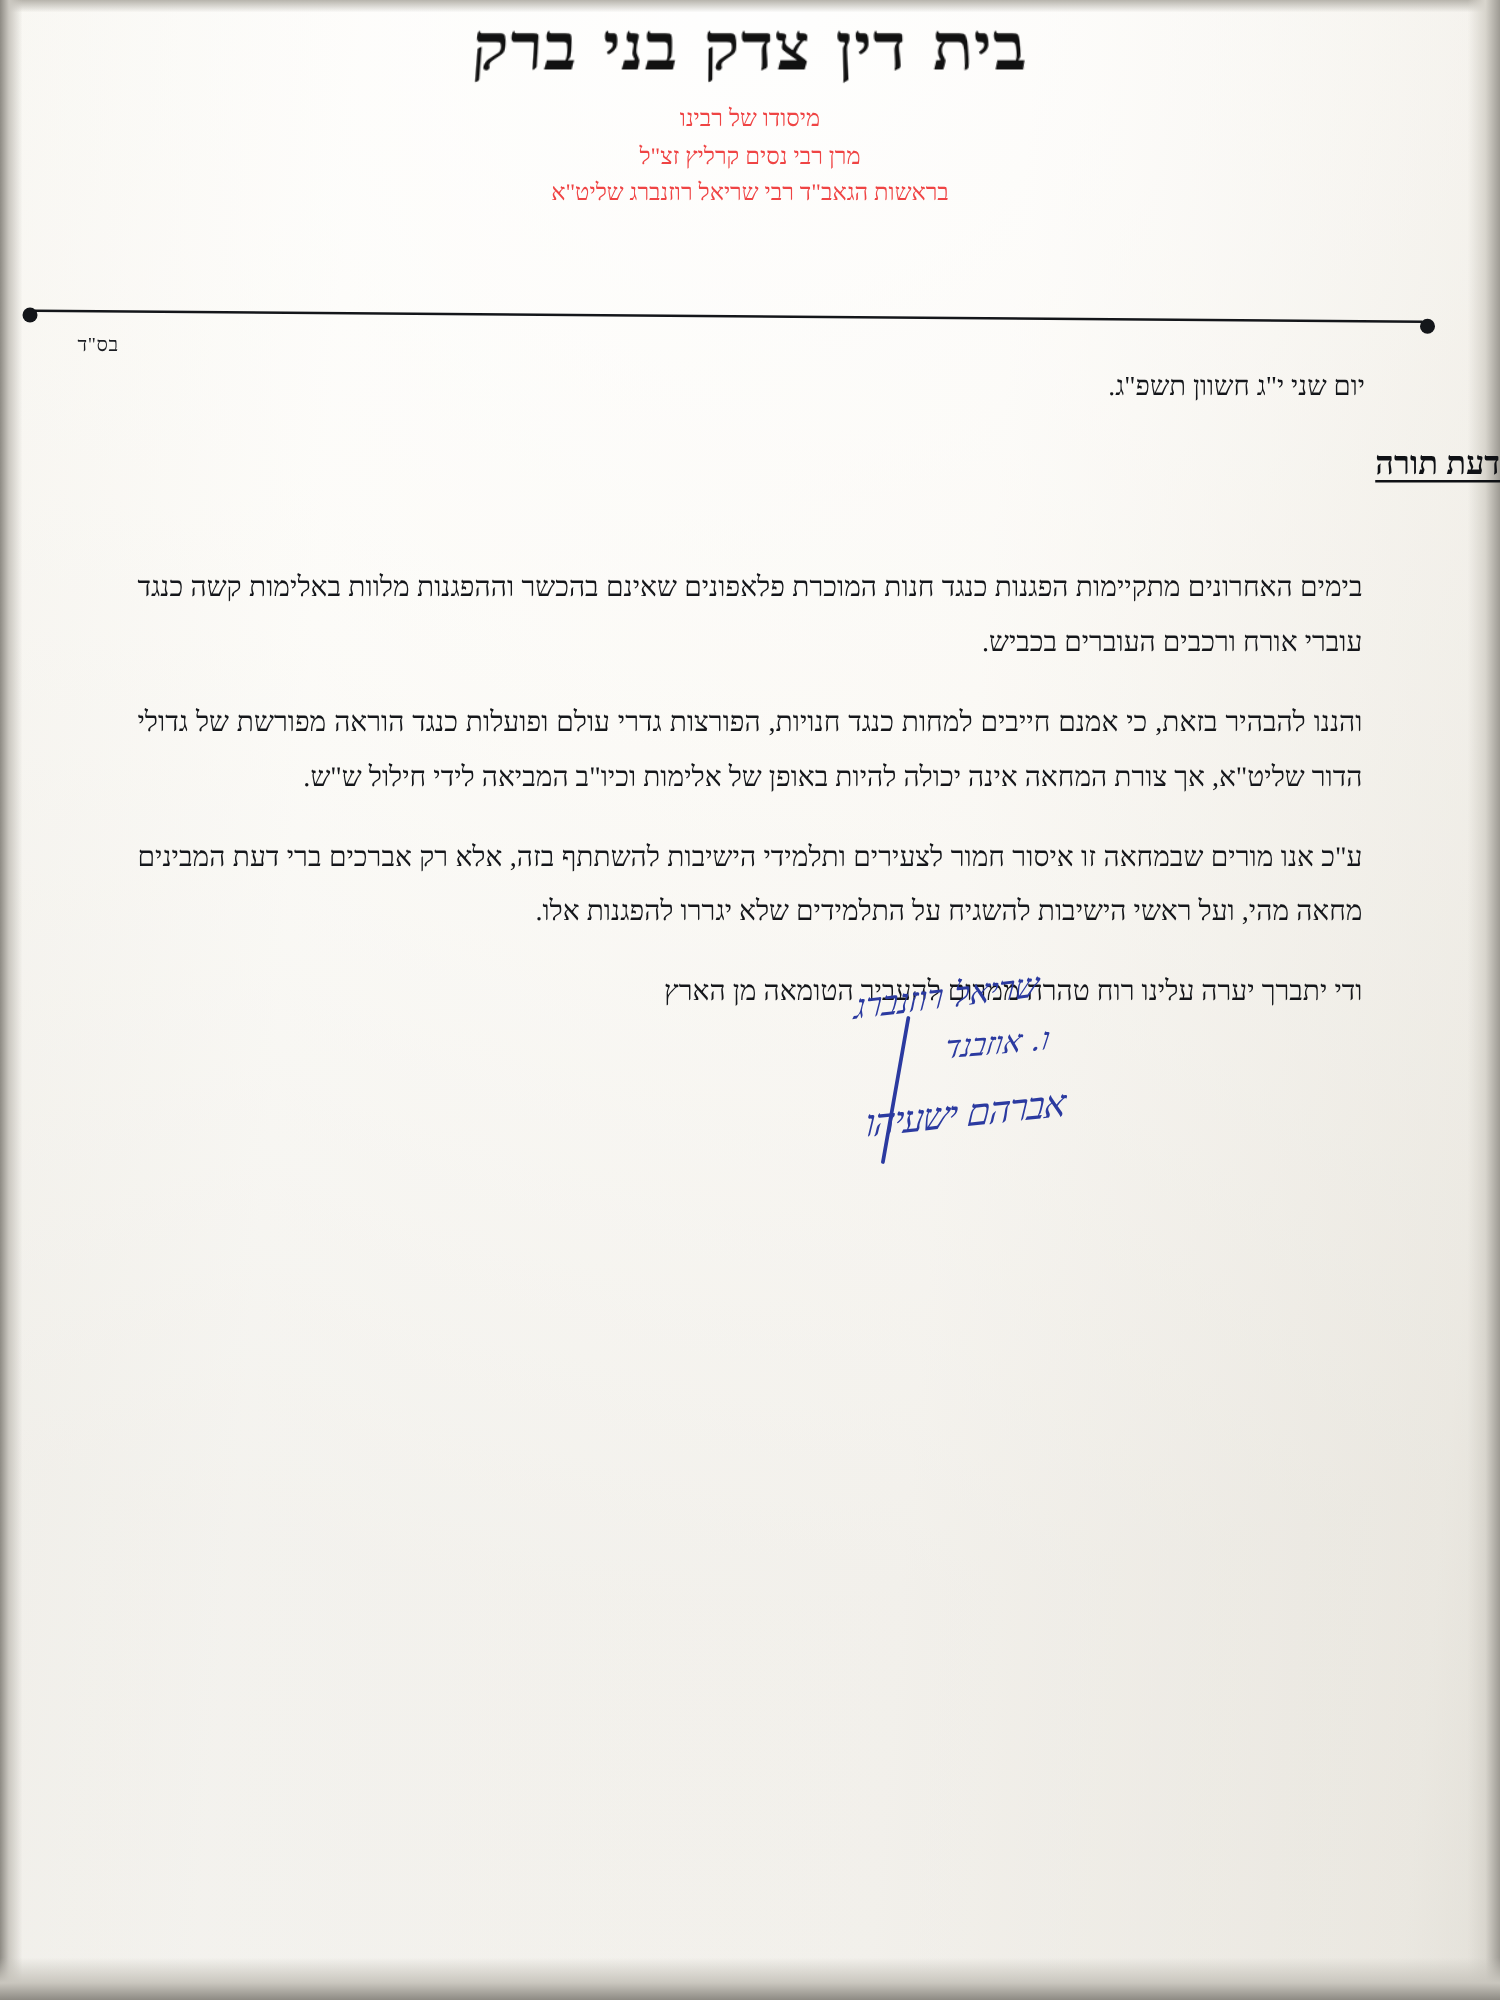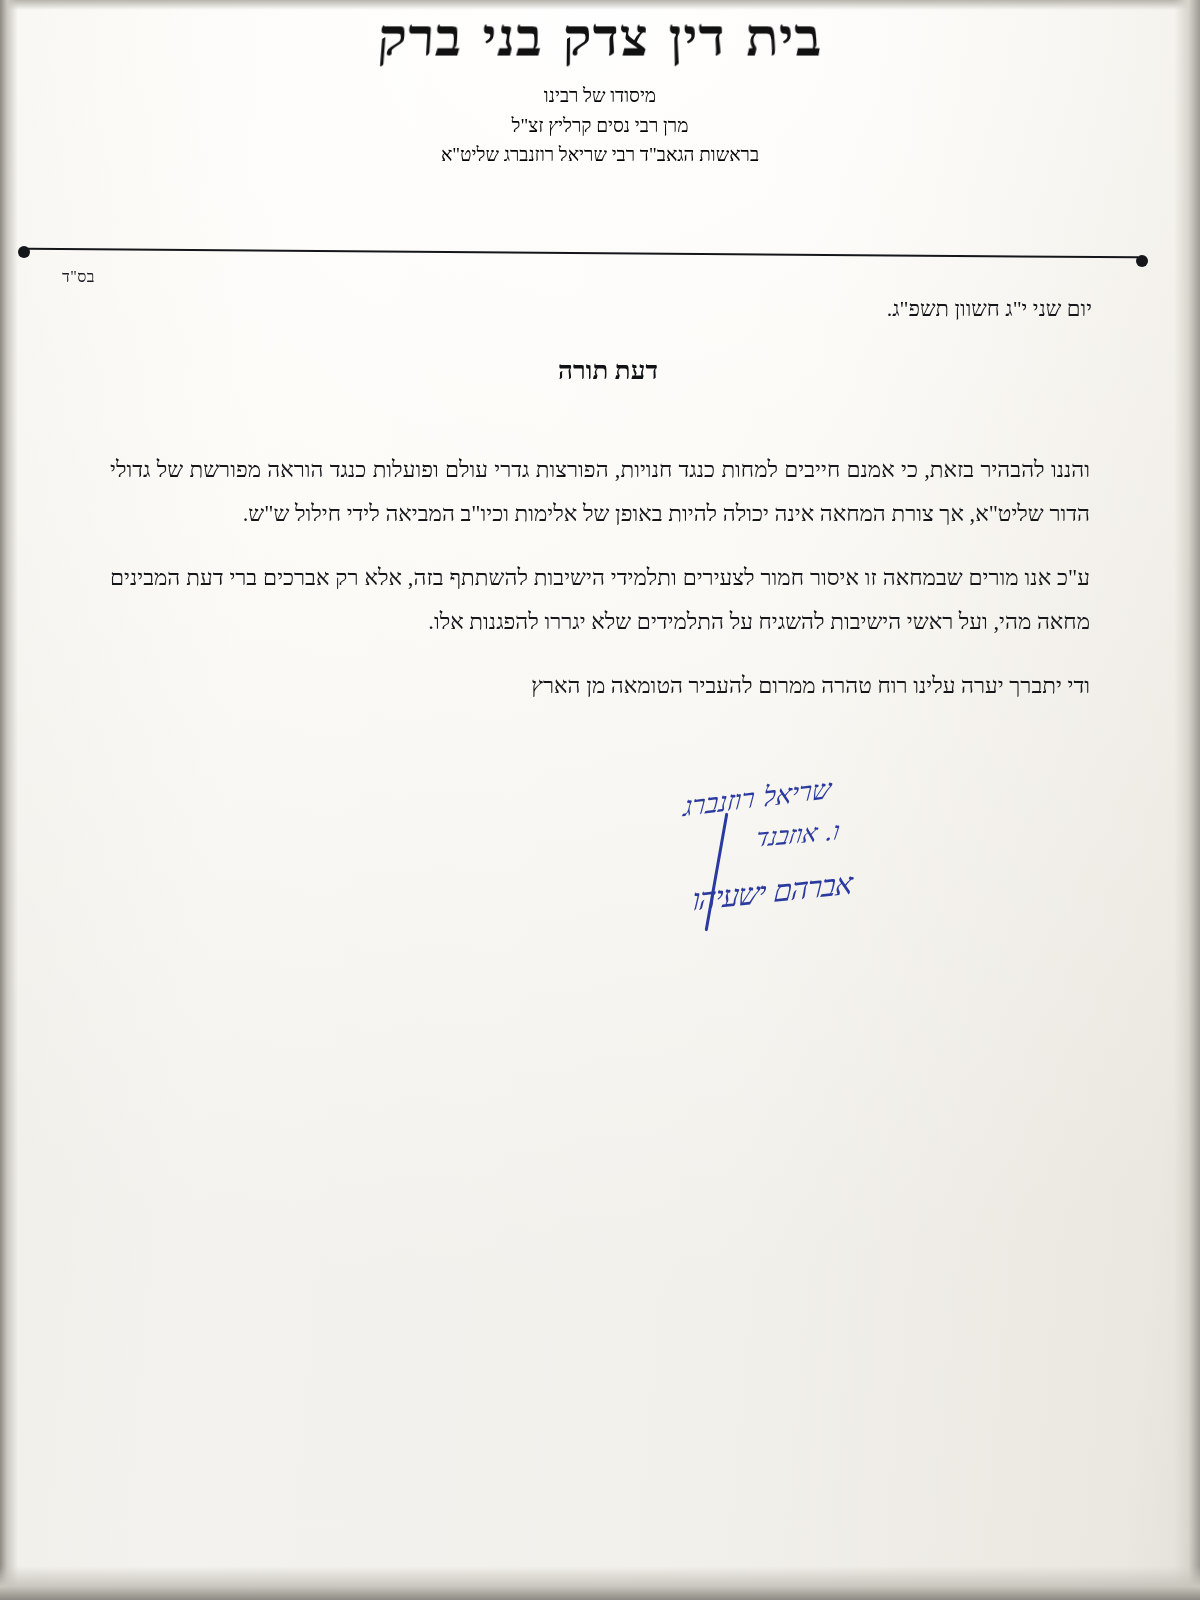--- a/index.html
+++ b/index.html
@@ -70,21 +70,21 @@
     color: #111;
     letter-spacing: 1px;
     line-height: 1.1;
     display: inline-block;
     transform: perspective(700px) rotateX(14deg);
     white-space: nowrap;
   }
   .bd-sub {
     margin-top: 14px;
     font-size: 19px;
-    color: #000000;
+    color: #ef4444;
     line-height: 1.55;
     font-family: "Liberation Serif", serif;
   }
   .bd-sub div { white-space: nowrap; }
 
   .rule-wrap {
     position: absolute;
     top: 246px;
     left: 18px;
     right: 52px;
@@ -123,24 +123,24 @@
     position: absolute;
     top: 296px;
     right: 108px;
     font-size: 22px;
     color: #14161a;
   }
   .doc-heading {
     position: absolute;
     top: 356px;
     left: 16px; right: 0;
-    text-align: center;
     font-size: 26px;
     font-weight: bold;
     color: #0f1115;
+    text-decoration: underline;
     text-underline-offset: 5px;
   }
   .body-text {
     position: absolute;
     top: 448px;
     right: 110px;
     left: 110px;
     text-align: justify;
     font-size: 22.5px;
     line-height: 1.95;
@@ -221,20 +221,21 @@
       <div class="rule-dot end"></div>
     </div>
 
     <div class="bsd">בס"ד</div>
 
     <div class="date-line">יום שני י"ג חשוון תשפ"ג.</div>
 
     <div class="doc-heading">דעת תורה</div>
 
     <div class="body-text">
+      <p>בימים האחרונים מתקיימות הפגנות כנגד חנות המוכרת פלאפונים שאינם בהכשר וההפגנות מלוות באלימות קשה כנגד עוברי אורח ורכבים העוברים בכביש.</p>
       <p>והננו להבהיר בזאת, כי אמנם חייבים למחות כנגד חנויות, הפורצות גדרי עולם ופועלות כנגד הוראה מפורשת של גדולי הדור שליט"א, אך צורת המחאה אינה יכולה להיות באופן של אלימות וכיו"ב המביאה לידי חילול ש"ש.</p>
       <p>ע"כ אנו מורים שבמחאה זו איסור חמור לצעירים ותלמידי הישיבות להשתתף בזה, אלא רק אברכים ברי דעת המבינים מחאה מהי, ועל ראשי הישיבות להשגיח על התלמידים שלא יגררו להפגנות אלו.</p>
       <p class="closing">ודי יתברך יערה עלינו רוח טהרה ממרום להעביר הטומאה מן הארץ</p>
     </div>
 
     <div class="signatures">
       <div class="sig sig-1">שריאל רוזנברג</div>
       <div class="sig sig-2">ו. אוזבנד</div>
       <div class="sig-stroke"></div>
       <div class="sig sig-3">אברהם ישעיהו</div>

